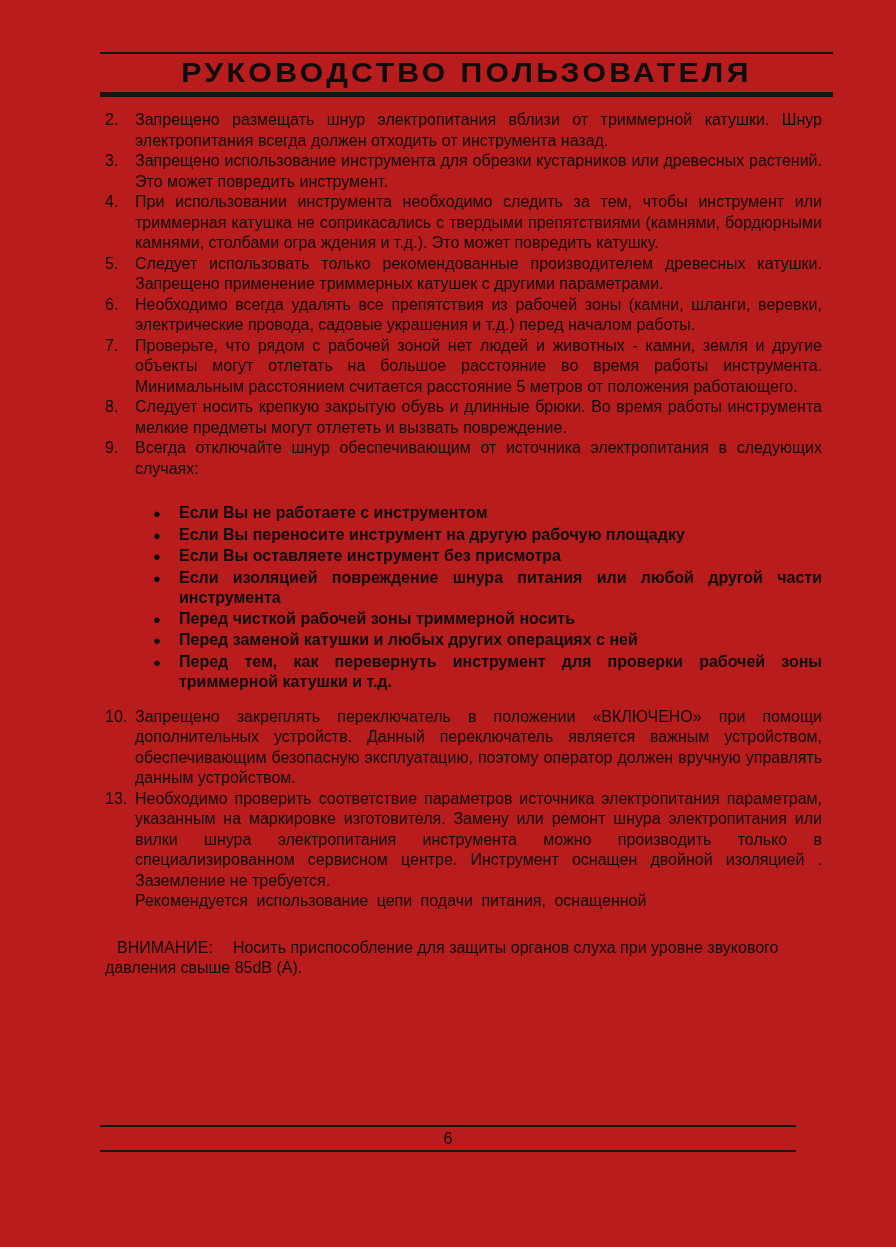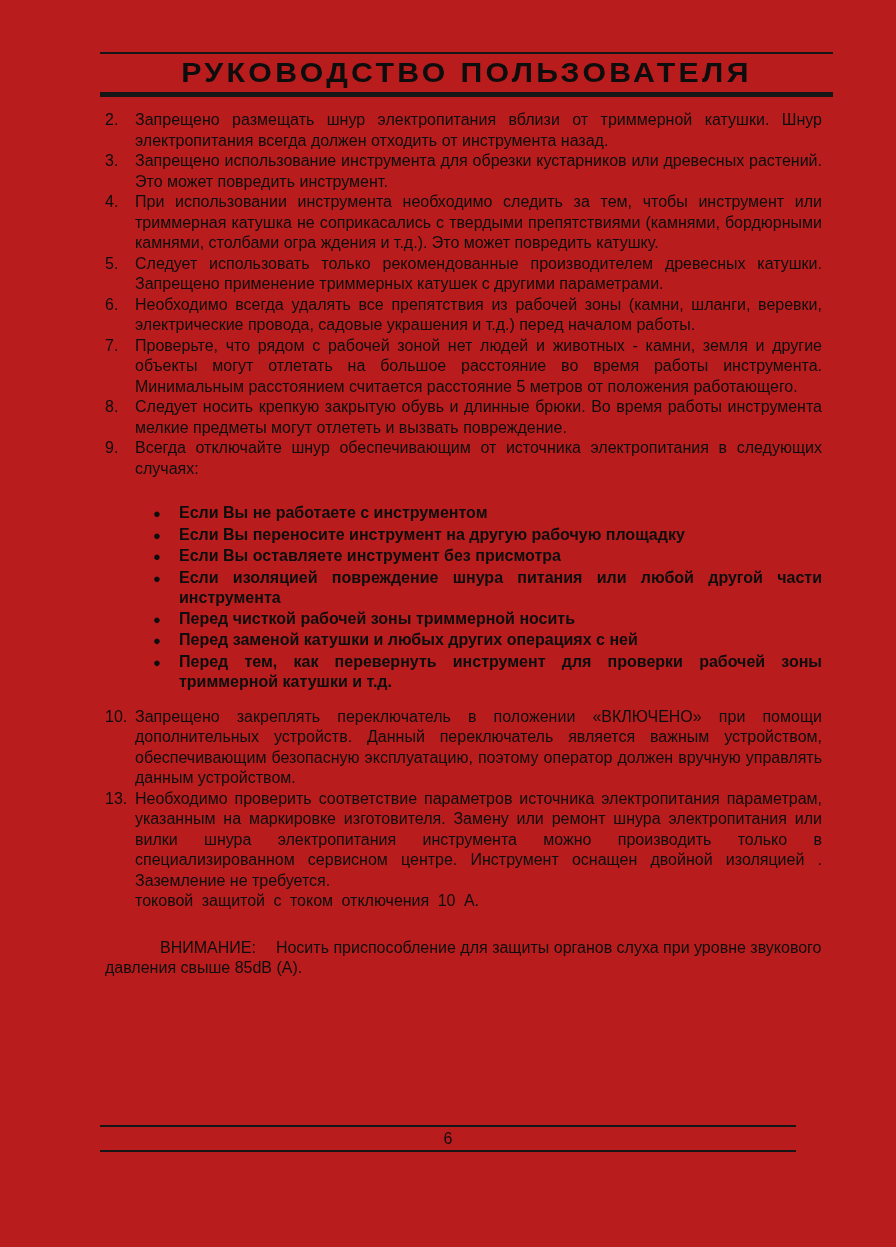--- a/index.html
+++ b/index.html
@@ -40,21 +40,21 @@
   .txt { flex: 1; text-align: justify; }
 
   .bullets { margin: 24px 0 14px 48px; }
   .bullet { display: flex; }
   .dot { flex: 0 0 26px; width: 26px; font-size: 13px; padding-top: 1px; }
   .btxt { flex: 1; text-align: justify; font-weight: bold; }
 
   .extra { margin-left: 30px; word-spacing: 4px; }
 
   .warning { margin: 26px 0 0 0; text-indent: 12px; }
-  .warn-label { margin-right: 20px; margin-left: 43px; }
+  .warn-label { margin-right: 20px; }
 
   
   .page-footer { position: absolute; top: 1125px; left: 100px; width: 696px; }
   .rule-footer { height: 2px; }
   .page-num { text-align: center; font-size: 16px; line-height: 23px; }
 </style>
 </head>
 <body>
 
 <div class="page">
@@ -134,21 +134,21 @@
     <div class="item">
       <span class="num">10.</span>
       <span class="txt">Запрещено закреплять переключатель в положении «ВКЛЮЧЕНО» при помощи дополнительных устройств. Данный переключатель является важным устройством, обеспечивающим безопасную эксплуатацию, поэтому оператор должен вручную управлять данным устройством.</span>
     </div>
     <div class="item">
       <span class="num">13.</span>
       <span class="txt">Необходимо проверить соответствие параметров источника электропитания параметрам, указанным на маркировке изготовителя. Замену или ремонт шнура электропитания или вилки шнура электропитания инструмента можно производить только в специализированном сервисном центре. Инструмент оснащен двойной изоляцией . Заземление не требуется.</span>
     </div>
 
     <div class="extra">
-      <div>токовой защитой с током отключения 10 А.</div>
+      <div>Рекомендуется использование цепи подачи питания, оснащенной</div>
     </div>
 
     <p class="warning">
       <span class="warn-label">ВНИМАНИЕ:</span><span>Носить приспособление для защиты органов слуха при уровне звукового давления свыше 85dB (A).</span>
     </p>
 
   </main>
 
   <footer class="page-footer">
     <div class="rule rule-footer"></div>

